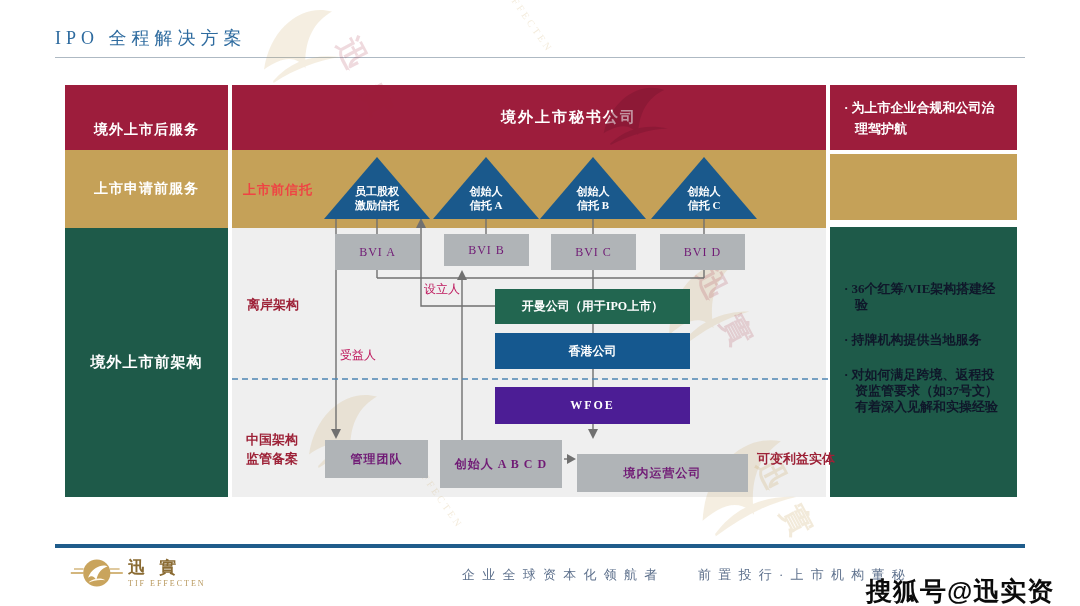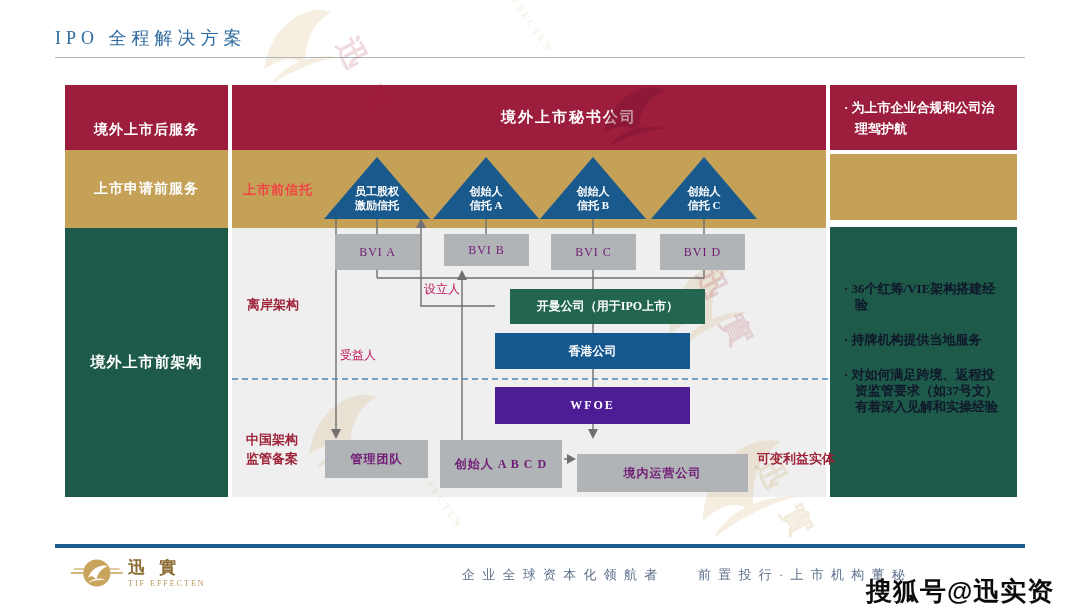--- a/index.html
+++ b/index.html
@@ -155,21 +155,21 @@
 
     <line x1="564" y1="459" x2="570" y2="459"></line>
     <polygon points="576,459 567,454 567,464"></polygon>
   </svg>
 
   <div class="box gray" style="left:335px;top:234px;width:85px;height:36px;font-weight:normal;">BVI A</div>
   <div class="box gray" style="left:444px;top:234px;width:85px;height:32px;font-weight:normal;">BVI B</div>
   <div class="box gray" style="left:551px;top:234px;width:85px;height:36px;font-weight:normal;">BVI C</div>
   <div class="box gray" style="left:660px;top:234px;width:85px;height:36px;font-weight:normal;">BVI D</div>
 
-  <div class="box" style="left:510px;top:289px;width:195px;height:35px;background:#226650;">开曼公司（用于IPO上市）</div>
+  <div class="box" style="left:495px;top:289px;width:195px;height:35px;background:#226650;">开曼公司（用于IPO上市）</div>
   <div class="box" style="left:495px;top:333px;width:195px;height:36px;background:#15588F;">香港公司</div>
   <div class="box" style="left:495px;top:387px;width:195px;height:37px;background:#4c1d95;letter-spacing:2px;">WFOE</div>
 
   <div class="box gray" style="left:325px;top:440px;width:103px;height:38px;">管理团队</div>
   <div class="box gray" style="left:440px;top:440px;width:122px;height:48px;">创始人 A B C D</div>
   <div class="box gray" style="left:577px;top:454px;width:171px;height:38px;">境内运营公司</div>
 
   <div class="lbl lbl-red" style="left:247px;top:296px;">离岸架构</div>
   <div class="lbl lbl-red" style="left:246px;top:430px;line-height:19px;">
     <div>中国架构</div>

